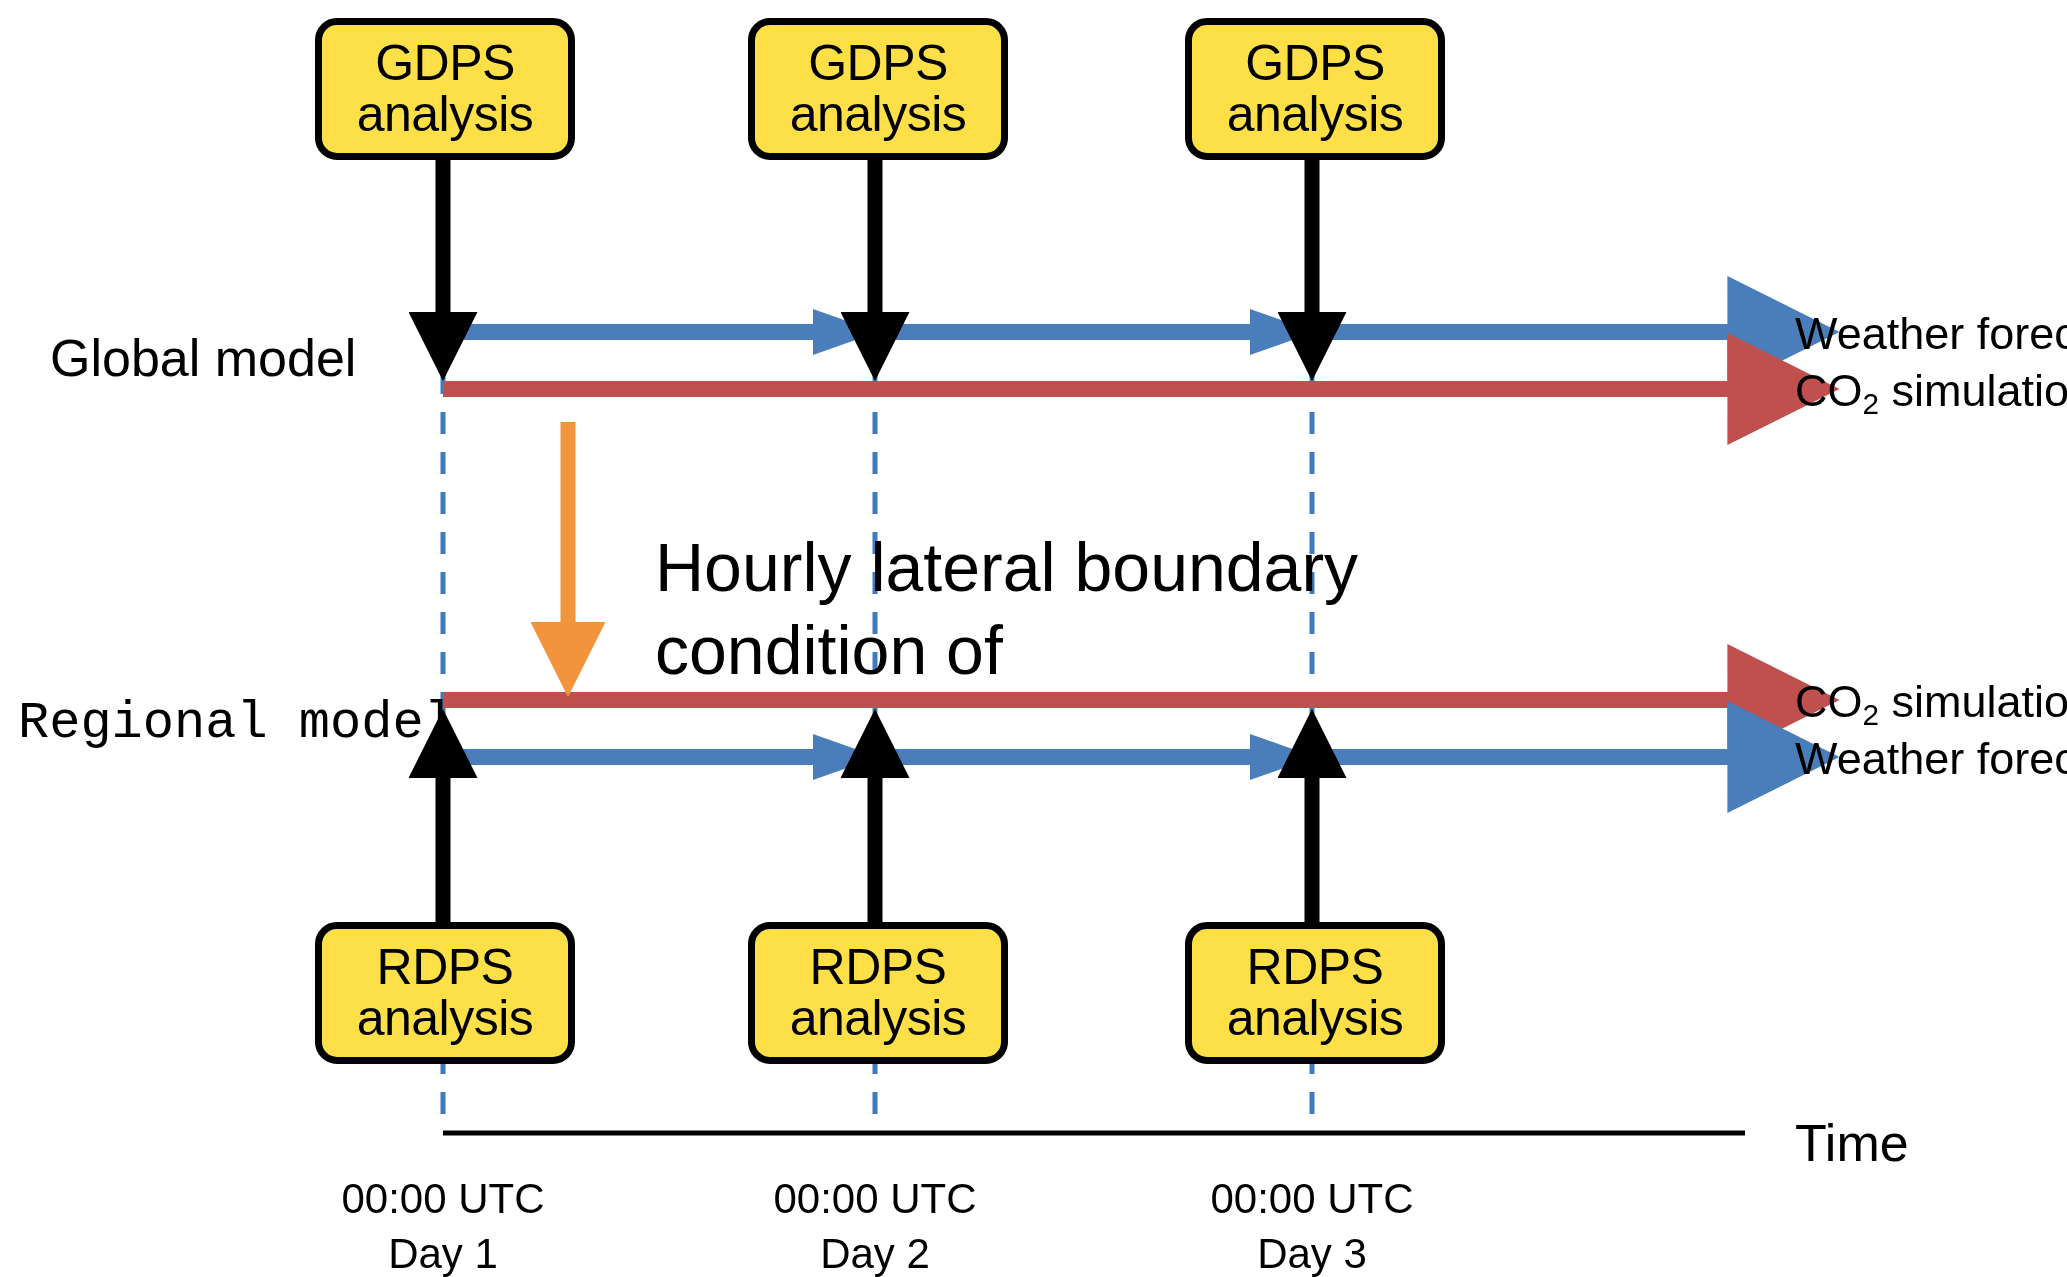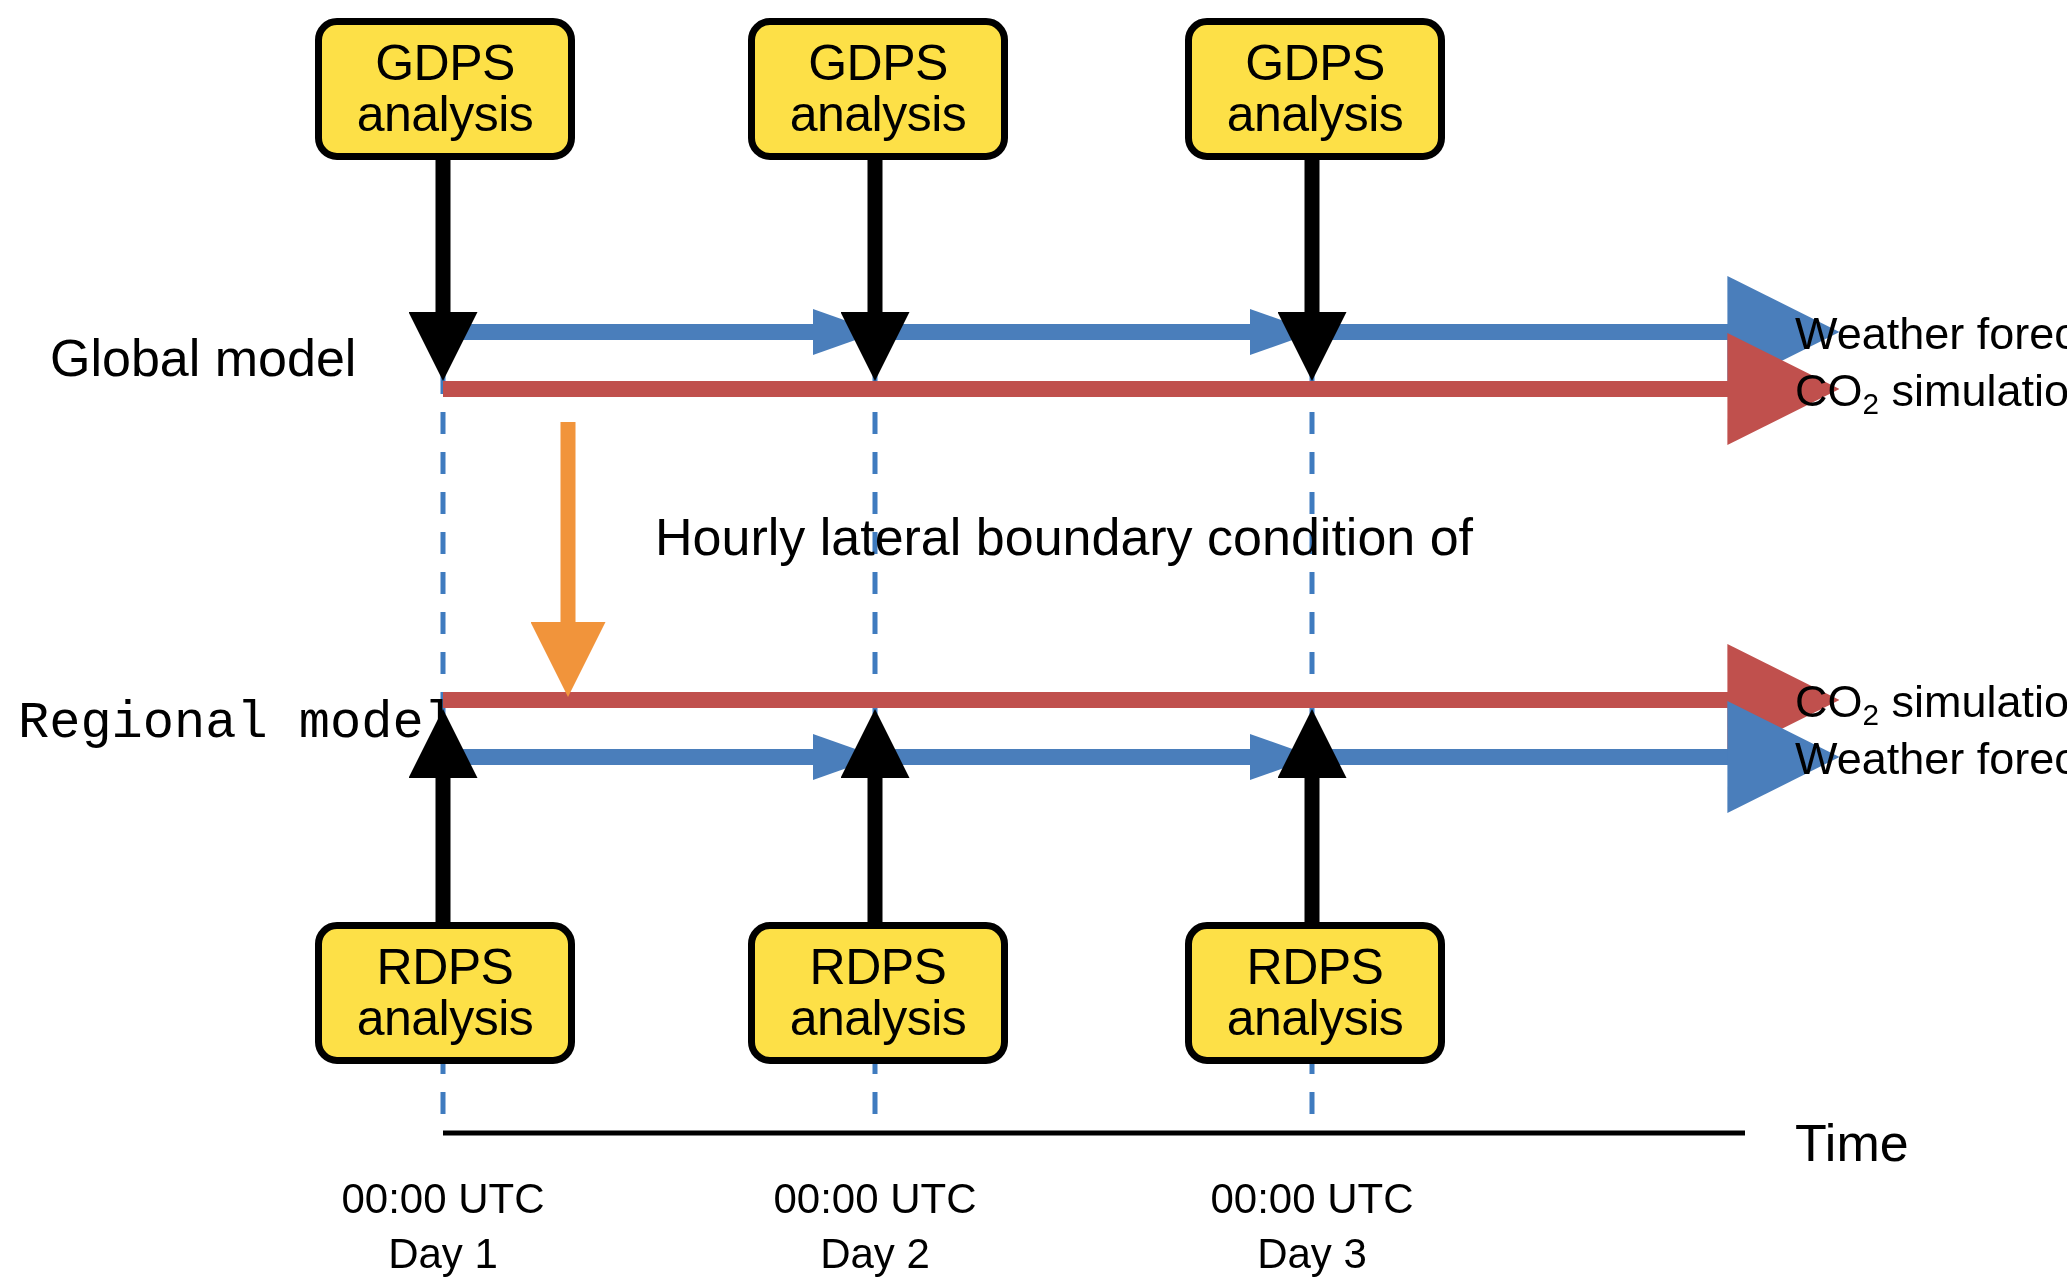--- a/index.html
+++ b/index.html
@@ -9,21 +9,21 @@
   svg#canvas{position:absolute;left:0;top:0;width:2067px;height:1277px;}
 
   .nodebox{position:absolute;border:7px solid #000;border-radius:22px;background:#fde047;
            display:flex;flex-direction:column;align-items:center;justify-content:center;
            box-sizing:border-box;line-height:1.02;}
   .nodebox span{display:block;font-size:50px;letter-spacing:-0.5px;}
 
   .axislabel{position:absolute;font-size:52px;white-space:nowrap;}
   .legendlabel{position:absolute;font-size:45px;white-space:nowrap;}
   .ticklabel{position:absolute;font-size:42px;text-align:center;white-space:nowrap;line-height:1.30;}
-  .bigtext{position:absolute;font-size:52px;line-height:1.22;white-space:pre-line;}
+  .bigtext{position:absolute;font-size:68px;line-height:1.22;white-space:pre-line;}
   .timelabel{position:absolute;font-size:52px;white-space:nowrap;}
   sub{font-size:0.66em;vertical-align:baseline;position:relative;top:0.26em;}
 </style>
 </head>
 <body>
 
 <div id="stage">
 
   <svg id="canvas" viewBox="0 0 2067 1277">
     <defs>

